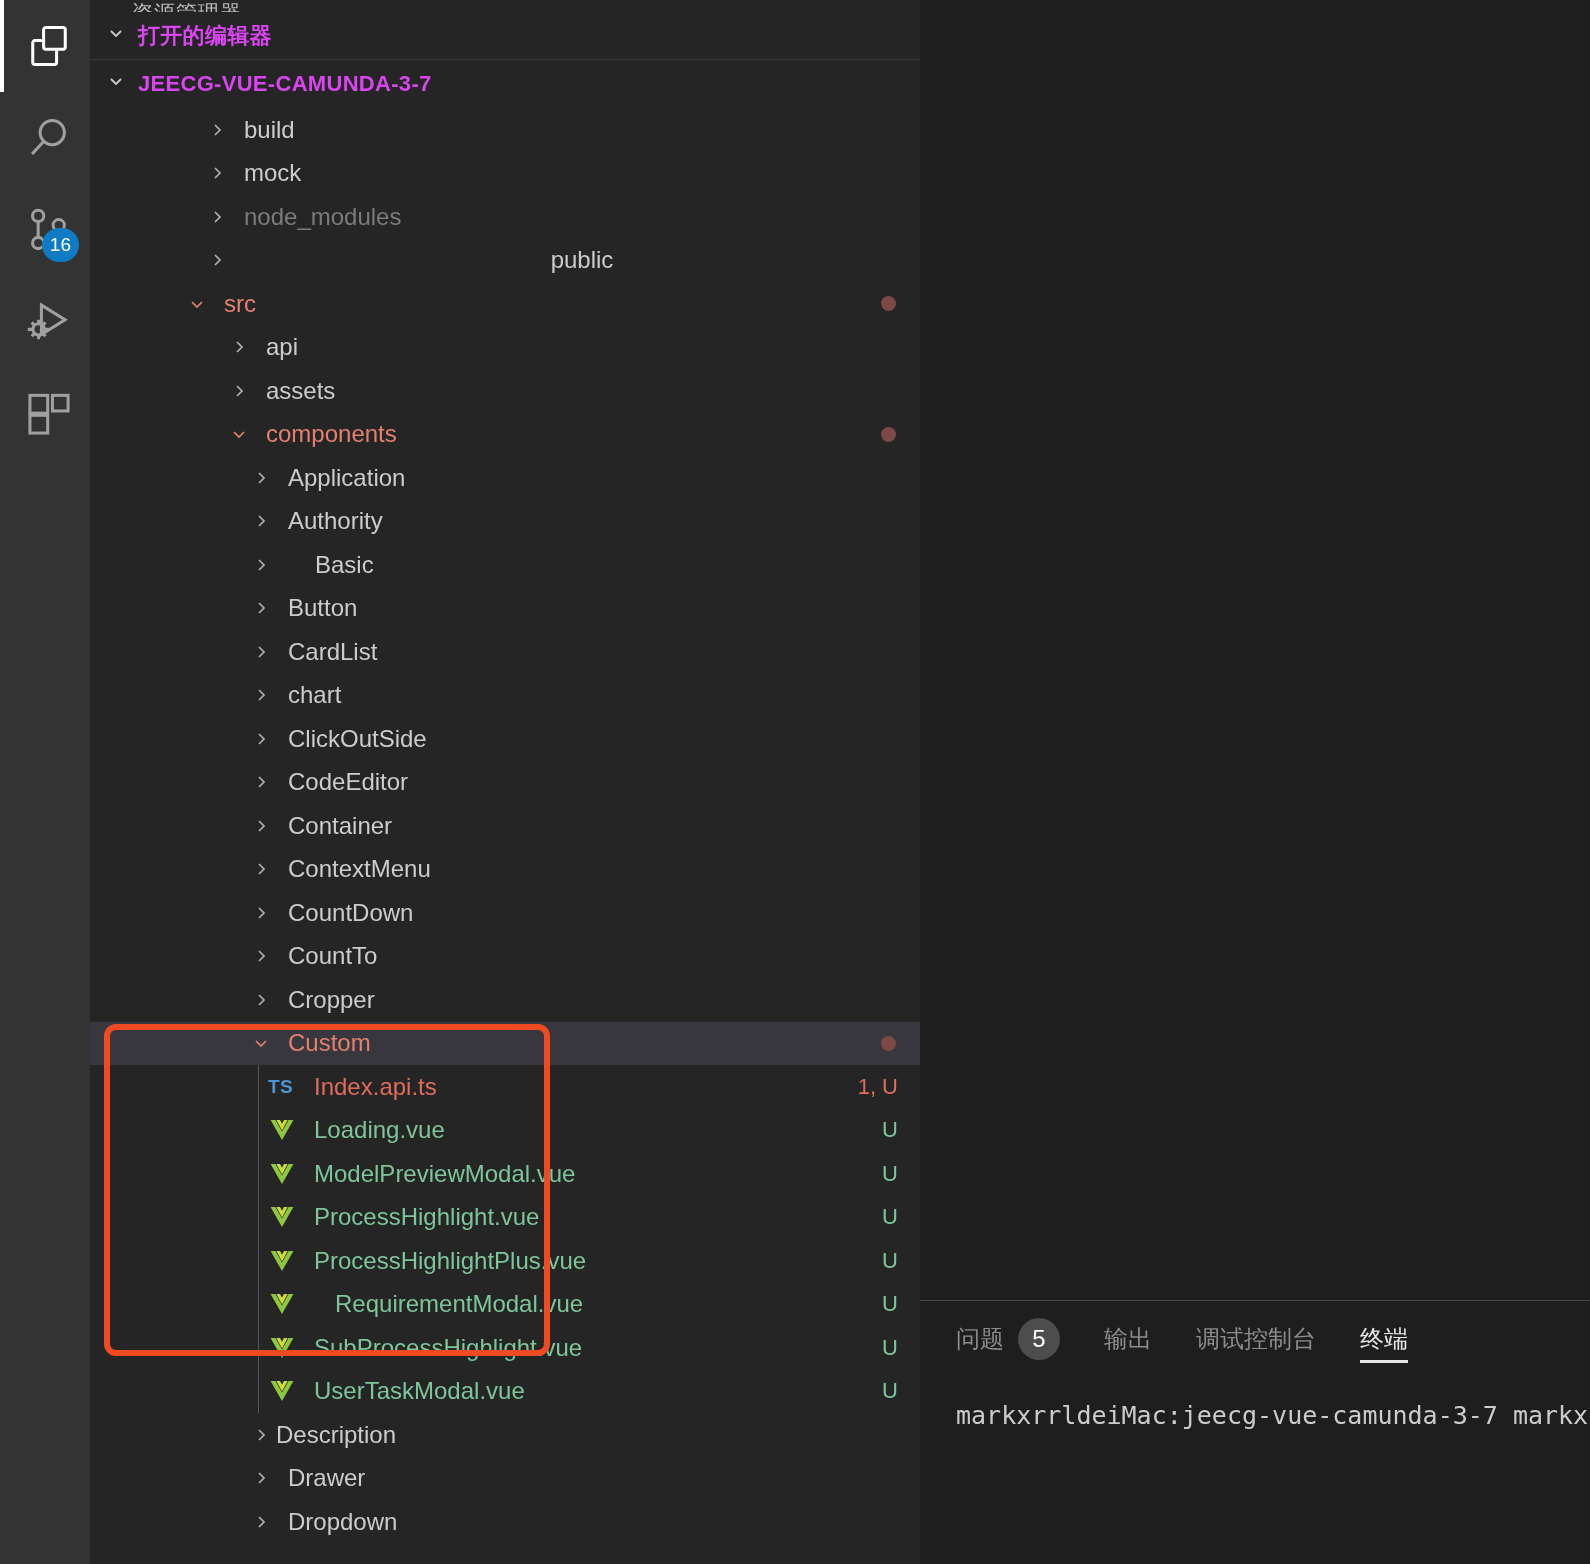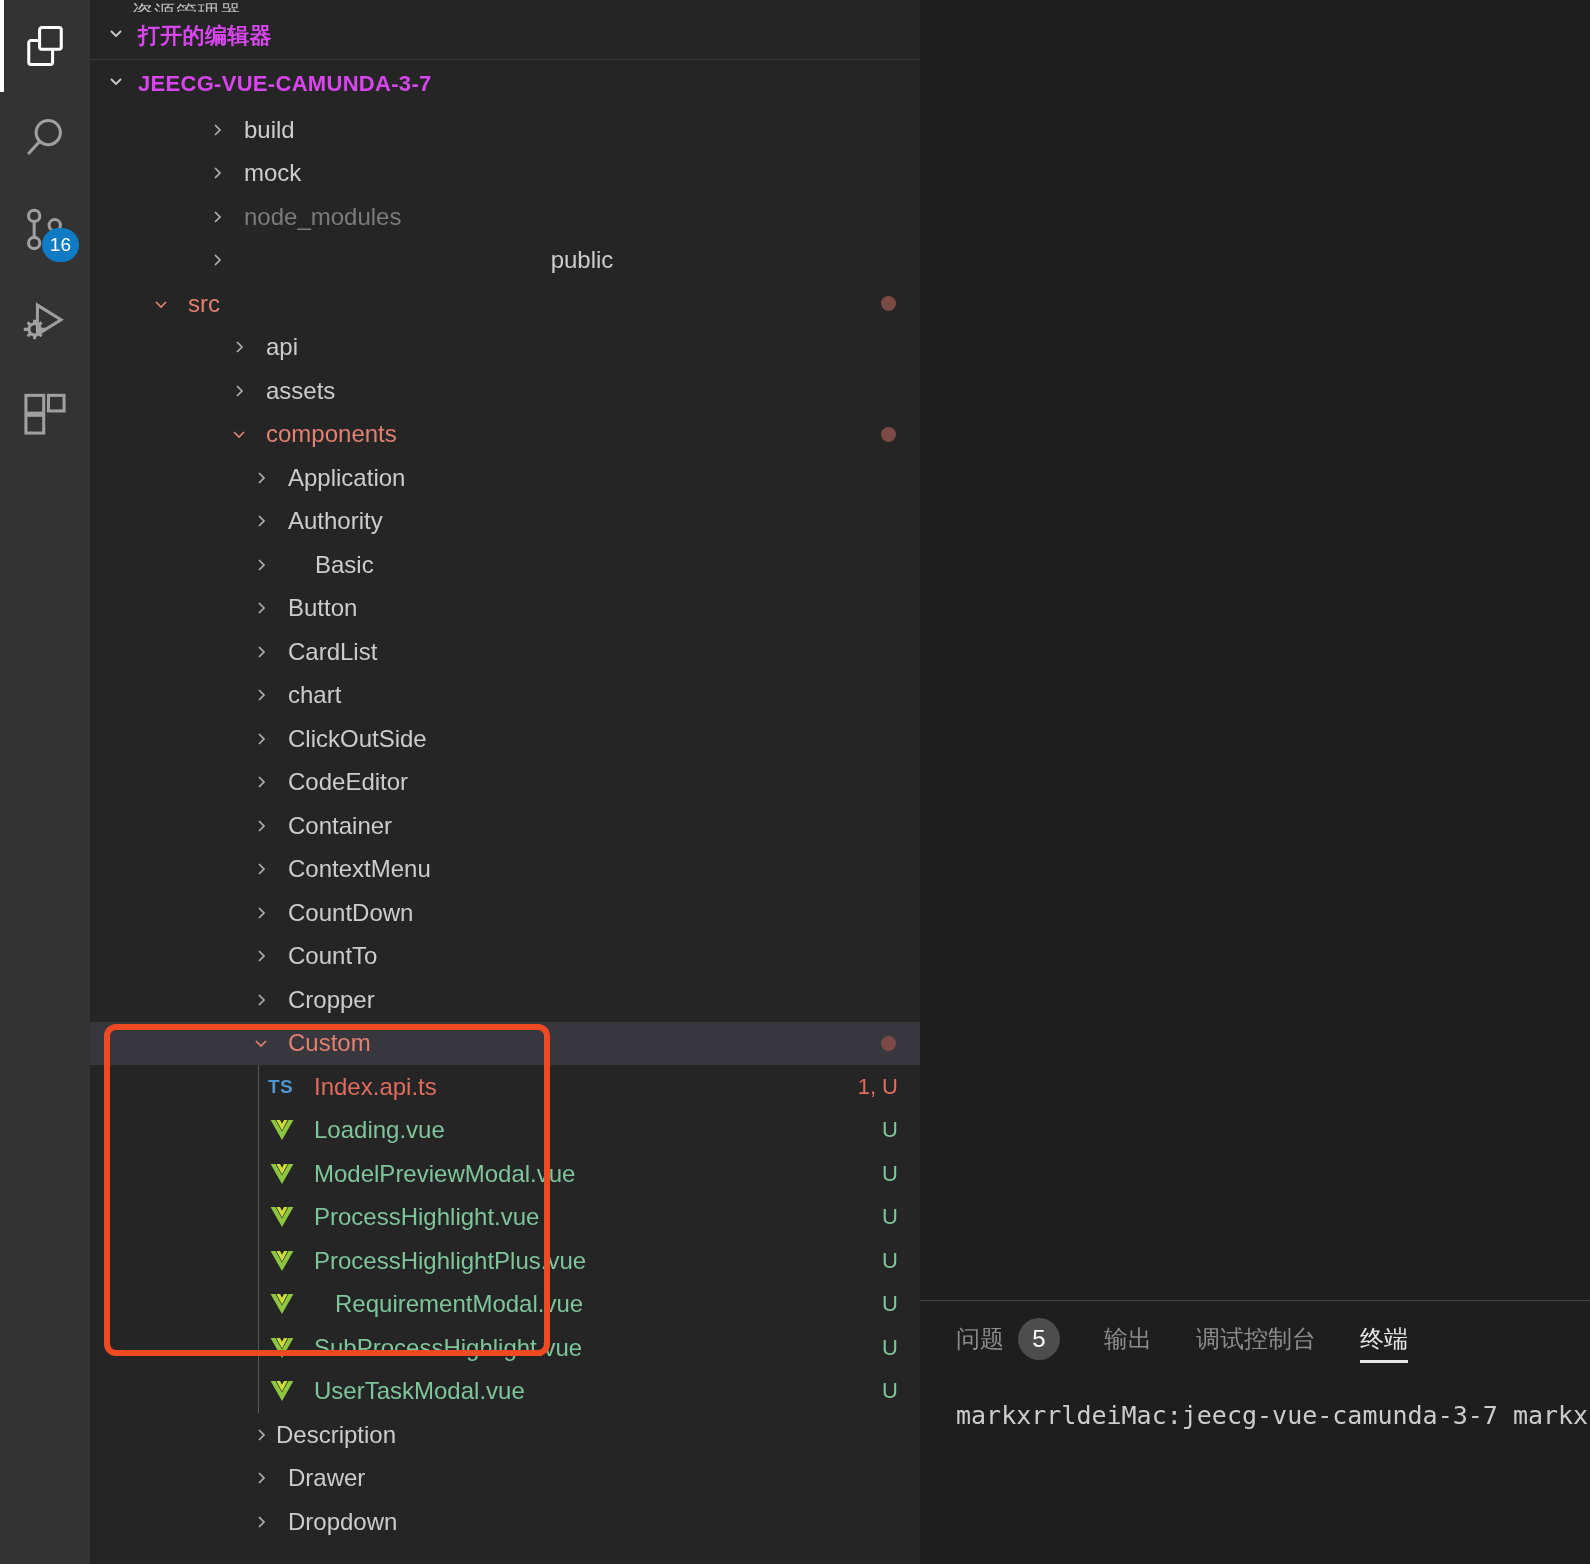--- a/index.html
+++ b/index.html
@@ -22,21 +22,21 @@
   .act-item {
     width: 90px; height: 92px;
     display: flex; align-items: center; justify-content: center;
     position: relative;
   }
   .act-item.active::before {
     content: ""; position: absolute; left: 0; top: 0;
     width: 4px; height: 100%; background: #ffffff;
   }
   .act-item svg { display: block; }
-  .act-icon-wrap { position: relative; width: 60px; height: 60px; display:flex; align-items:center; justify-content:center;}
+  .act-icon-wrap { position: relative; width: 60px; height: 60px; display:flex; align-items:center; justify-content:flex-end;}
   .badge {
     position: absolute;
     right: -4px; bottom: -2px;
     min-width: 34px; height: 34px; padding: 0 8px;
     border-radius: 17px;
     background: #0e7bc4;
     color: #ffffff;
     font-size: 19px; line-height: 34px; text-align: center;
     font-family: "Liberation Sans", sans-serif;
   }
@@ -255,21 +255,21 @@
           <span class="label c-dim" style="margin-left: 12px;">node_modules</span>
         </div>
         <div class="row" style="padding-left: 112px; text-align: center;">
           <span class="twisty">
             <svg width="24" height="24" viewBox="0 0 24 24" fill="none" stroke="#b0b0b0" stroke-width="1.7">
               <path d="M10 7l5 5-5 5"></path>
             </svg>
           </span>
           <span class="label c-default" style="margin-left: 12px;">public</span>
         </div>
-        <div class="row" style="padding-left: 56px;">
+        <div class="row" style="padding-left: 92px;">
           <span class="twisty">
             <svg width="24" height="24" viewBox="0 0 24 24" fill="none" stroke="#e4806f" stroke-width="1.7">
               <path d="M7 10l5 5 5-5"></path>
             </svg>
           </span>
           <span class="label c-mod" style="margin-left: 12px;">src</span>
           <span class="dot"></span>
         </div>
         <div class="row" style="padding-left: 134px;">
           <span class="twisty">

